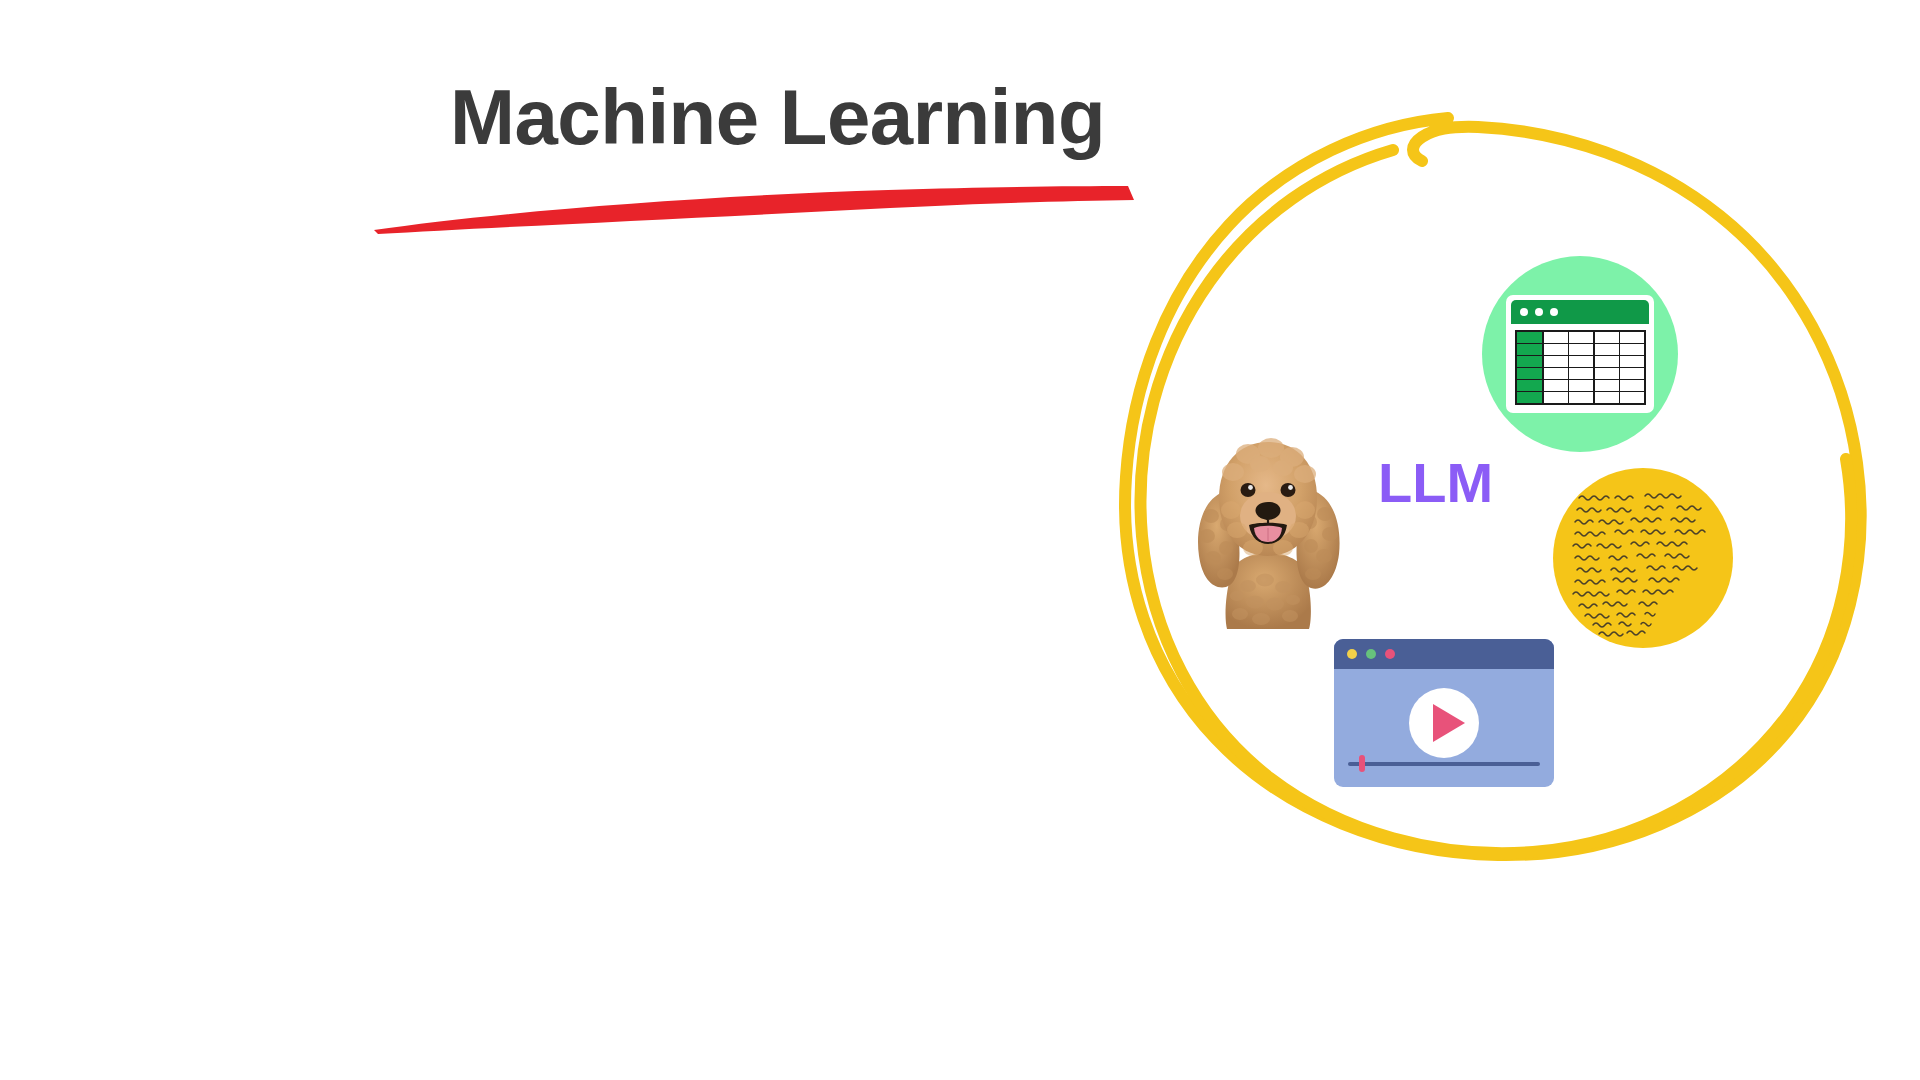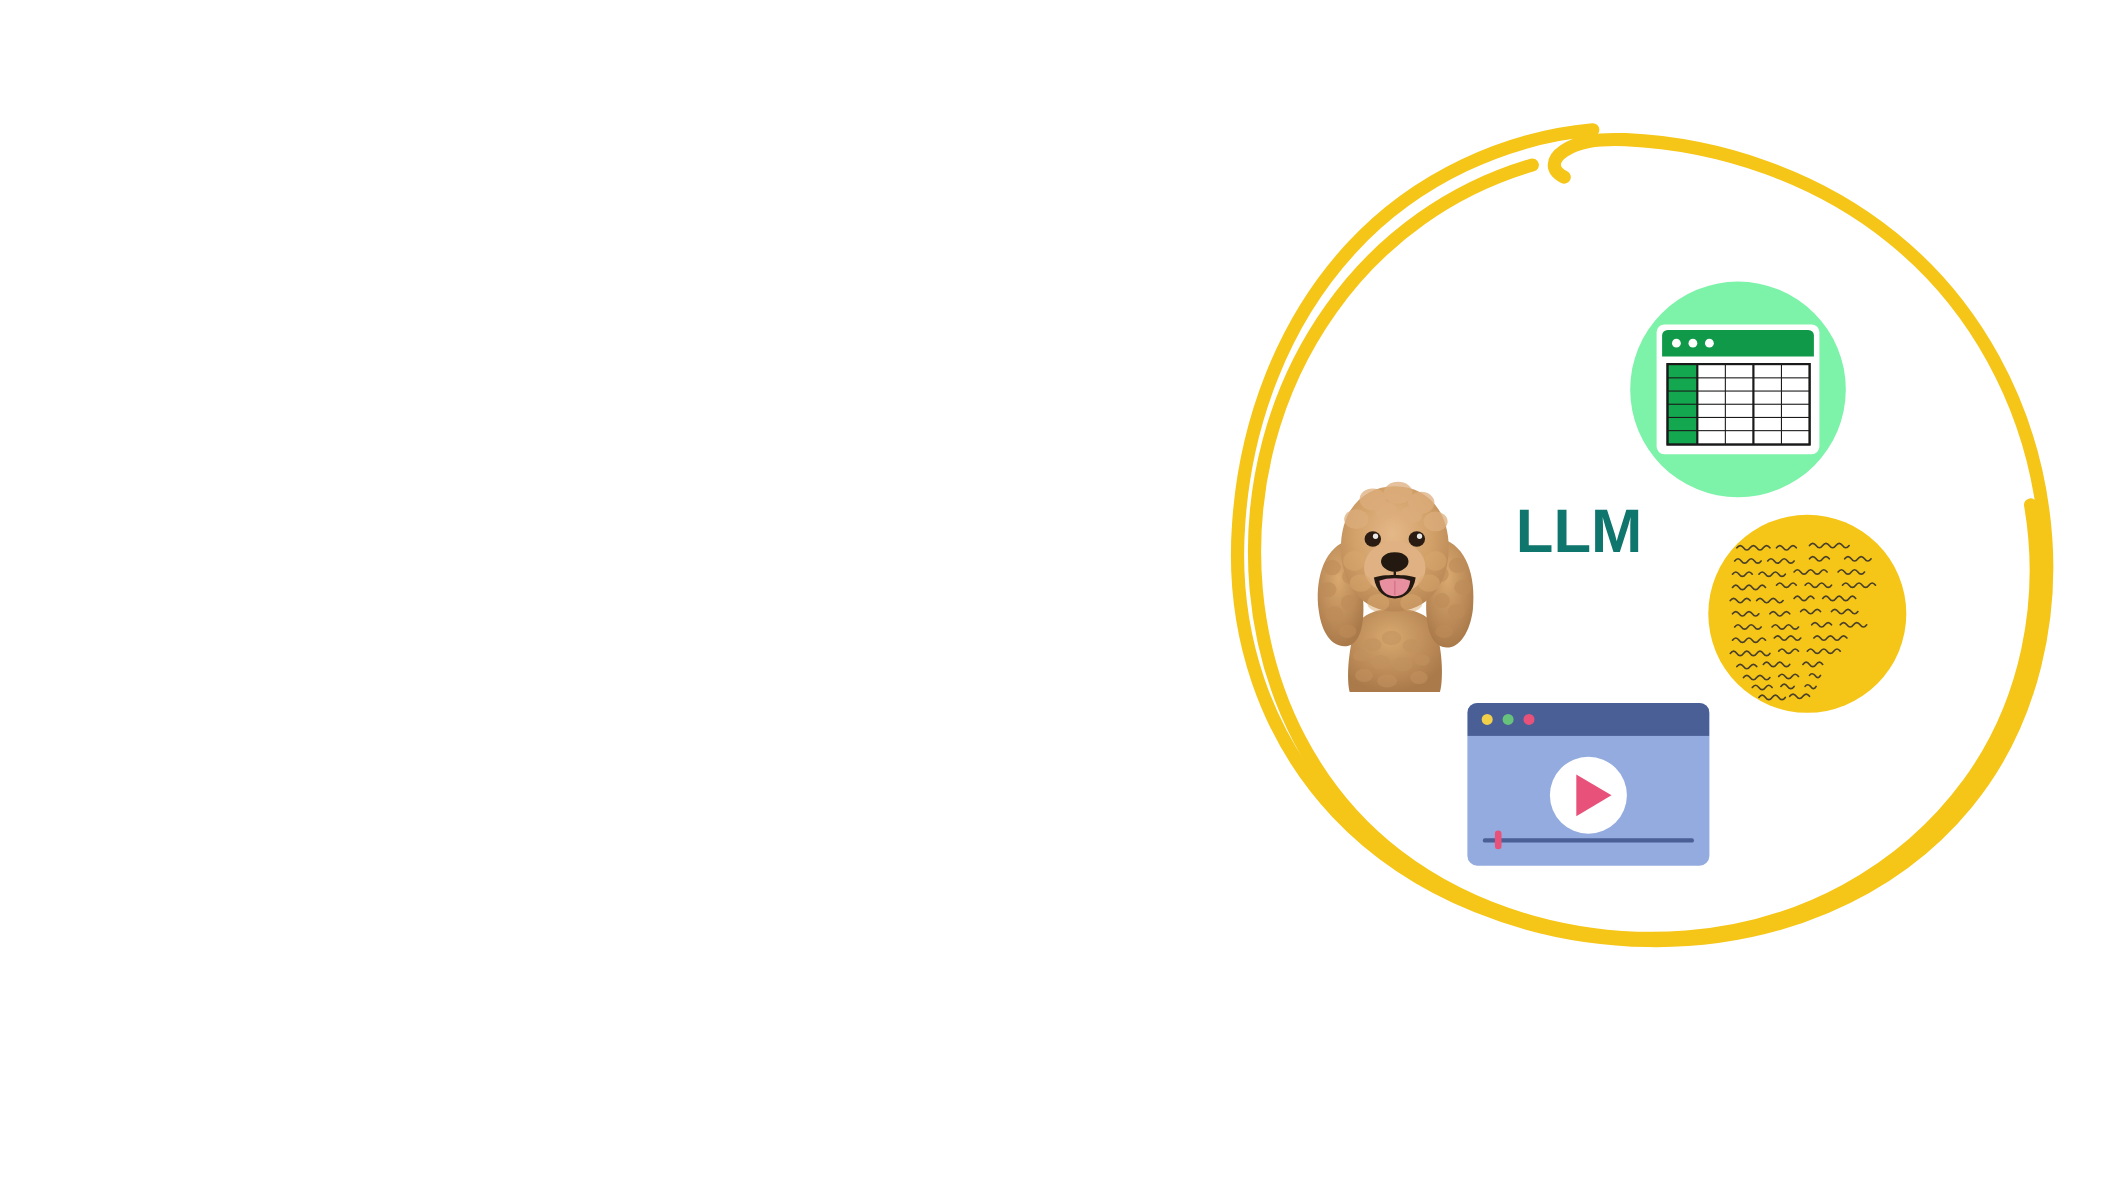--- a/index.html
+++ b/index.html
@@ -96,21 +96,21 @@
   }
   .note-svg{position:absolute;left:0;top:0;width:180px;height:180px;}
 
   
   .llm-label{
     position:absolute;
     left:1378px; top:455px;
     font-family:"Liberation Sans", sans-serif;
     font-size:56px;
     font-weight:700;
-    color:#0f766e;
+    color:#8b5cf6;
     letter-spacing:0px;
     line-height:1;
   }
 
   
   .dog-photo{
     position:absolute;
     left:1193px; top:424px;
     width:150px; height:205px;
   }
@@ -165,20 +165,28 @@
   .seek-knob{
     position:absolute;left:11px;top:-3px;
     width:6px;height:17px;border-radius:3px;background:#e8527a;
   }
 </style>
 </head>
 <body>
 
 <div class="slide">
 
+  <div class="title-block">
+    <div class="title-text">Machine Learning</div>
+
+    <svg class="title-underline" viewBox="0 0 800 60">
+      <path d="M6 56 C 130 38, 330 22, 520 16 C 620 13, 700 12, 760 12
+               L 766 26 C 700 27, 620 29, 522 34 C 330 44, 130 53, 10 60 Z" fill="#e8232a"></path>
+    </svg>
+  </div>
 
   <svg class="scribble" viewBox="0 0 810 800">
     <g fill="none" stroke="#f5c518" stroke-width="12" stroke-linecap="round" stroke-linejoin="round">
 
       <path d="M 378 33
                C 300 40, 218 76, 159 140
                C 96 208, 62 300, 56 392
                C 49 490, 80 584, 146 654
                C 215 727, 320 768, 428 770
                C 541 772, 650 728, 718 645

